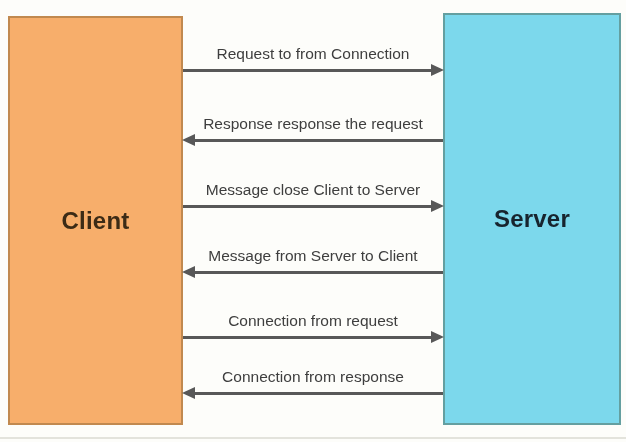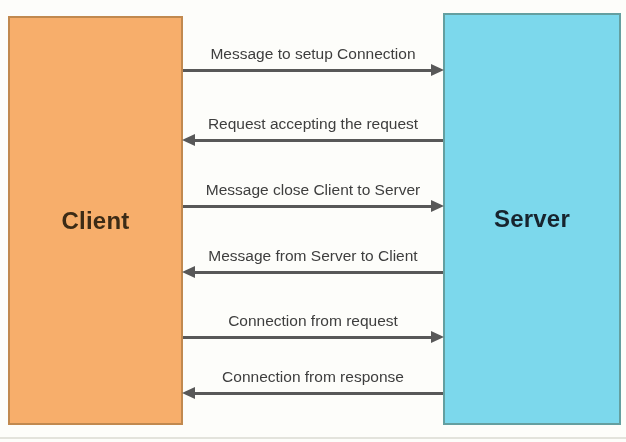--- a/index.html
+++ b/index.html
@@ -113,29 +113,29 @@
 
   <div class="actor-box server-box">
     <span>Server</span>
   </div>
 
   <div class="actor-box client-box">
     <span>Client</span>
   </div>
 
   <div class="msg-row row-0 dir-right">
-    <div class="msg-label">Message to setup Connection</div>
+    <div class="msg-label">Request to from Connection</div>
     <div class="arrow">
         <div class="line"></div>
         <div class="head"></div>
       </div>
   </div>
 
   <div class="msg-row row-1 dir-left">
-    <div class="msg-label">Request accepting the request</div>
+    <div class="msg-label">Response response the request</div>
     <div class="arrow">
         <div class="line"></div>
         <div class="head"></div>
       </div>
   </div>
 
   <div class="msg-row row-2 dir-right">
     <div class="msg-label">Message close Client to Server</div>
     <div class="arrow">
         <div class="line"></div>

